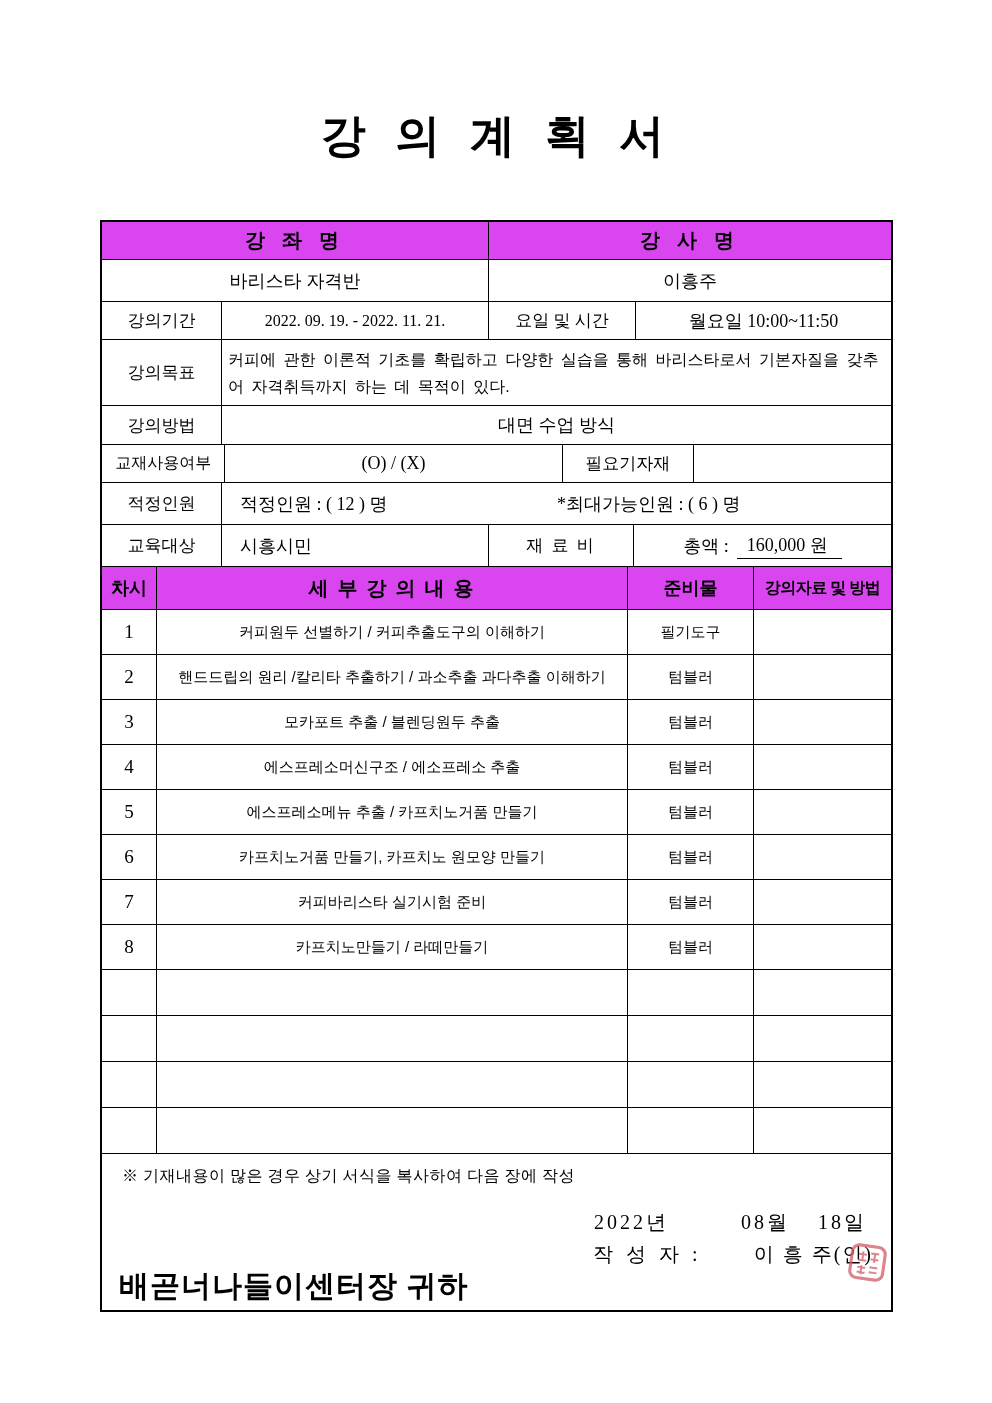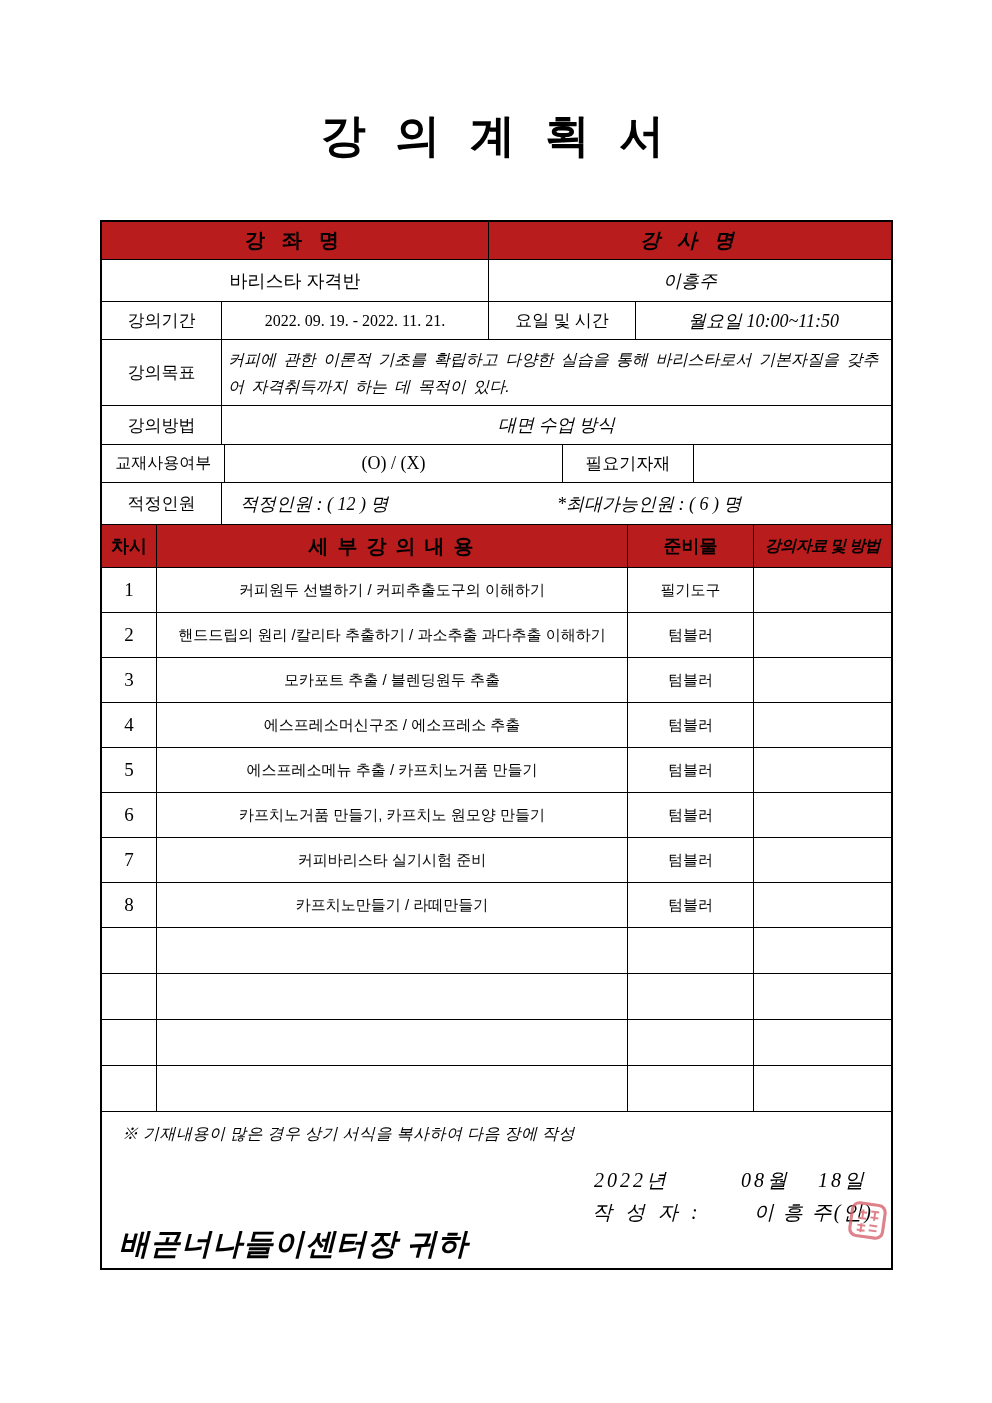--- a/index.html
+++ b/index.html
@@ -17,23 +17,23 @@
   .doc-table {
     position:absolute; left:100px; top:220px; width:793px;
     border:2px solid #000; background:#fff;
   }
   .row { display:flex; width:100%; }
   .cell {
     border-right:1px solid #000; border-bottom:1px solid #000;
     display:flex; align-items:center; justify-content:center;
     text-align:center; overflow:hidden; position:relative;
   }
-  .cell.last { border-right:none;font-style:italic; }
+  .cell.last { border-right:none; }
   .row.final .cell { border-bottom:none; }
-  .gray { background:#b91c1c; }
+  .gray { background:#d946ef; }
   
   .h38{height:38px}.h42{height:42px}.h39{height:39px}.h66{height:66px}
   .h43{height:43px}.h45{height:45px}.h46{height:46px}.hfoot{height:156px}
   
   .hdr  { font-weight:bold; font-size:20px; letter-spacing:6px; }
   .lbl  { font-size:17px; }
   .val  { font-size:18px; }
   .sans { font-family:"Liberation Sans","DejaVu Sans",sans-serif; }
   .left { justify-content:flex-start; text-align:left; padding-left:18px; }
   .goal {
@@ -117,20 +117,29 @@
     </div>
 
     <div class="row h42">
       <div class="cell lbl" style="width:120px">적정인원</div>
       <div class="cell cap-cell last" style="width:669px">
         <span>적정인원 : ( 12 ) 명</span>
         <span class="cap-max">*최대가능인원 :    ( 6 ) 명</span>
       </div>
     </div>
 
+    <div class="row h42">
+      <div class="cell lbl" style="width:120px">교육대상</div>
+      <div class="cell val left" style="width:267px">시흥시민</div>
+      <div class="cell lbl" style="width:145px;letter-spacing:2px">재 료 비</div>
+      <div class="cell val last" style="width:257px">
+        <span>총액 :</span>
+        <span class="fee-line">160,000 원</span>
+      </div>
+    </div>
 
     <div class="row h43">
       <div class="cell gray dhdr" style="width:55px">차시</div>
       <div class="cell gray dhdr-content" style="width:471px">세 부 강 의 내 용</div>
       <div class="cell gray dhdr" style="width:126px">준비물</div>
       <div class="cell gray dhdr-method last" style="width:137px">강의자료 및 방법</div>
     </div>
 
     <div class="row h45">
       <div class="cell dnum" style="width:55px">1</div>

